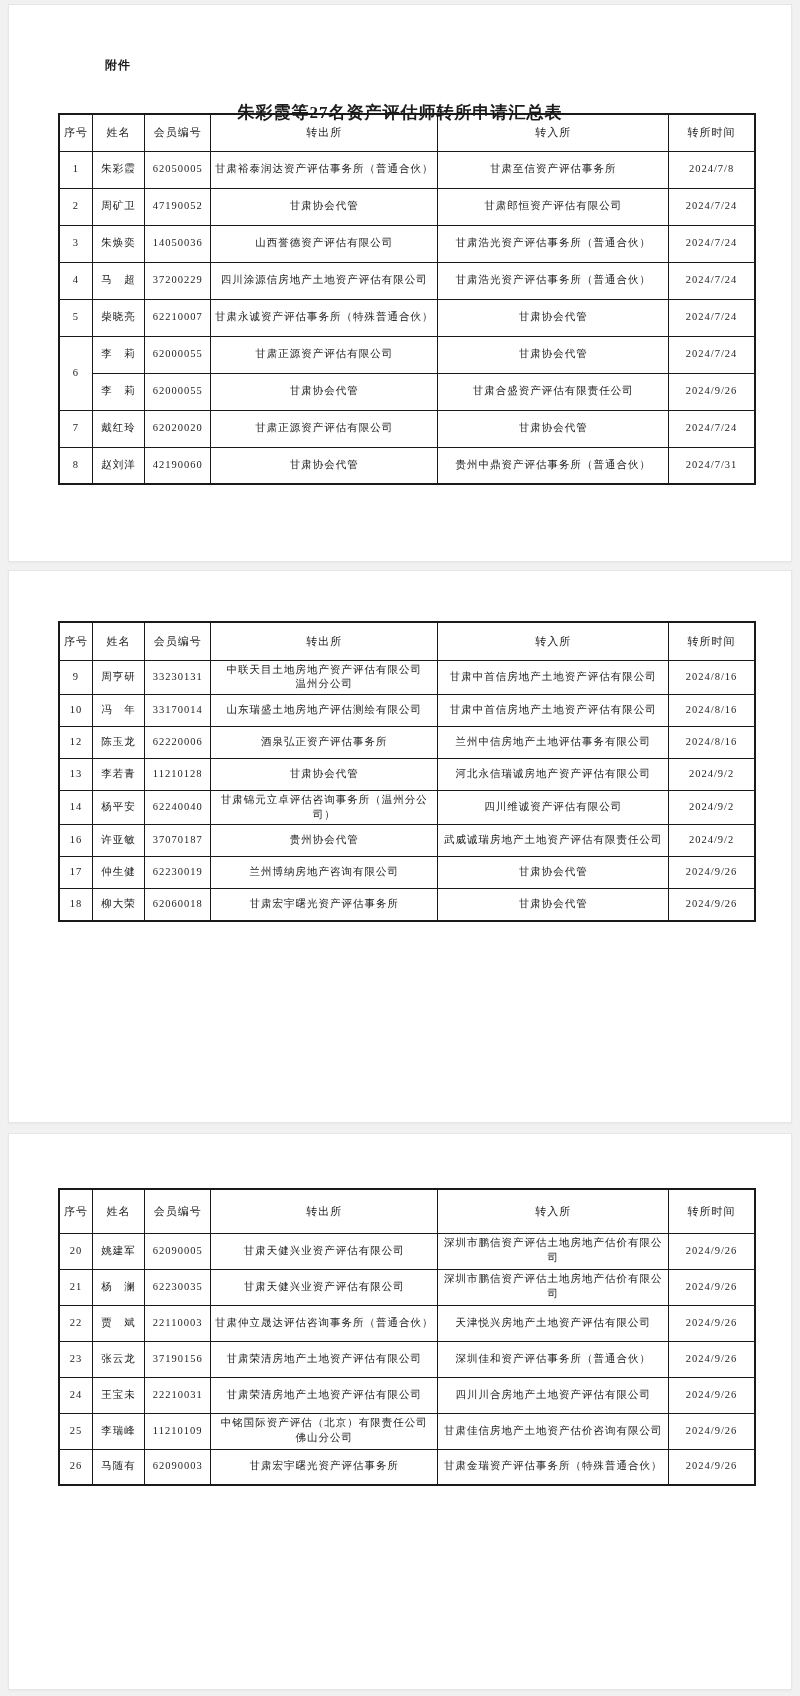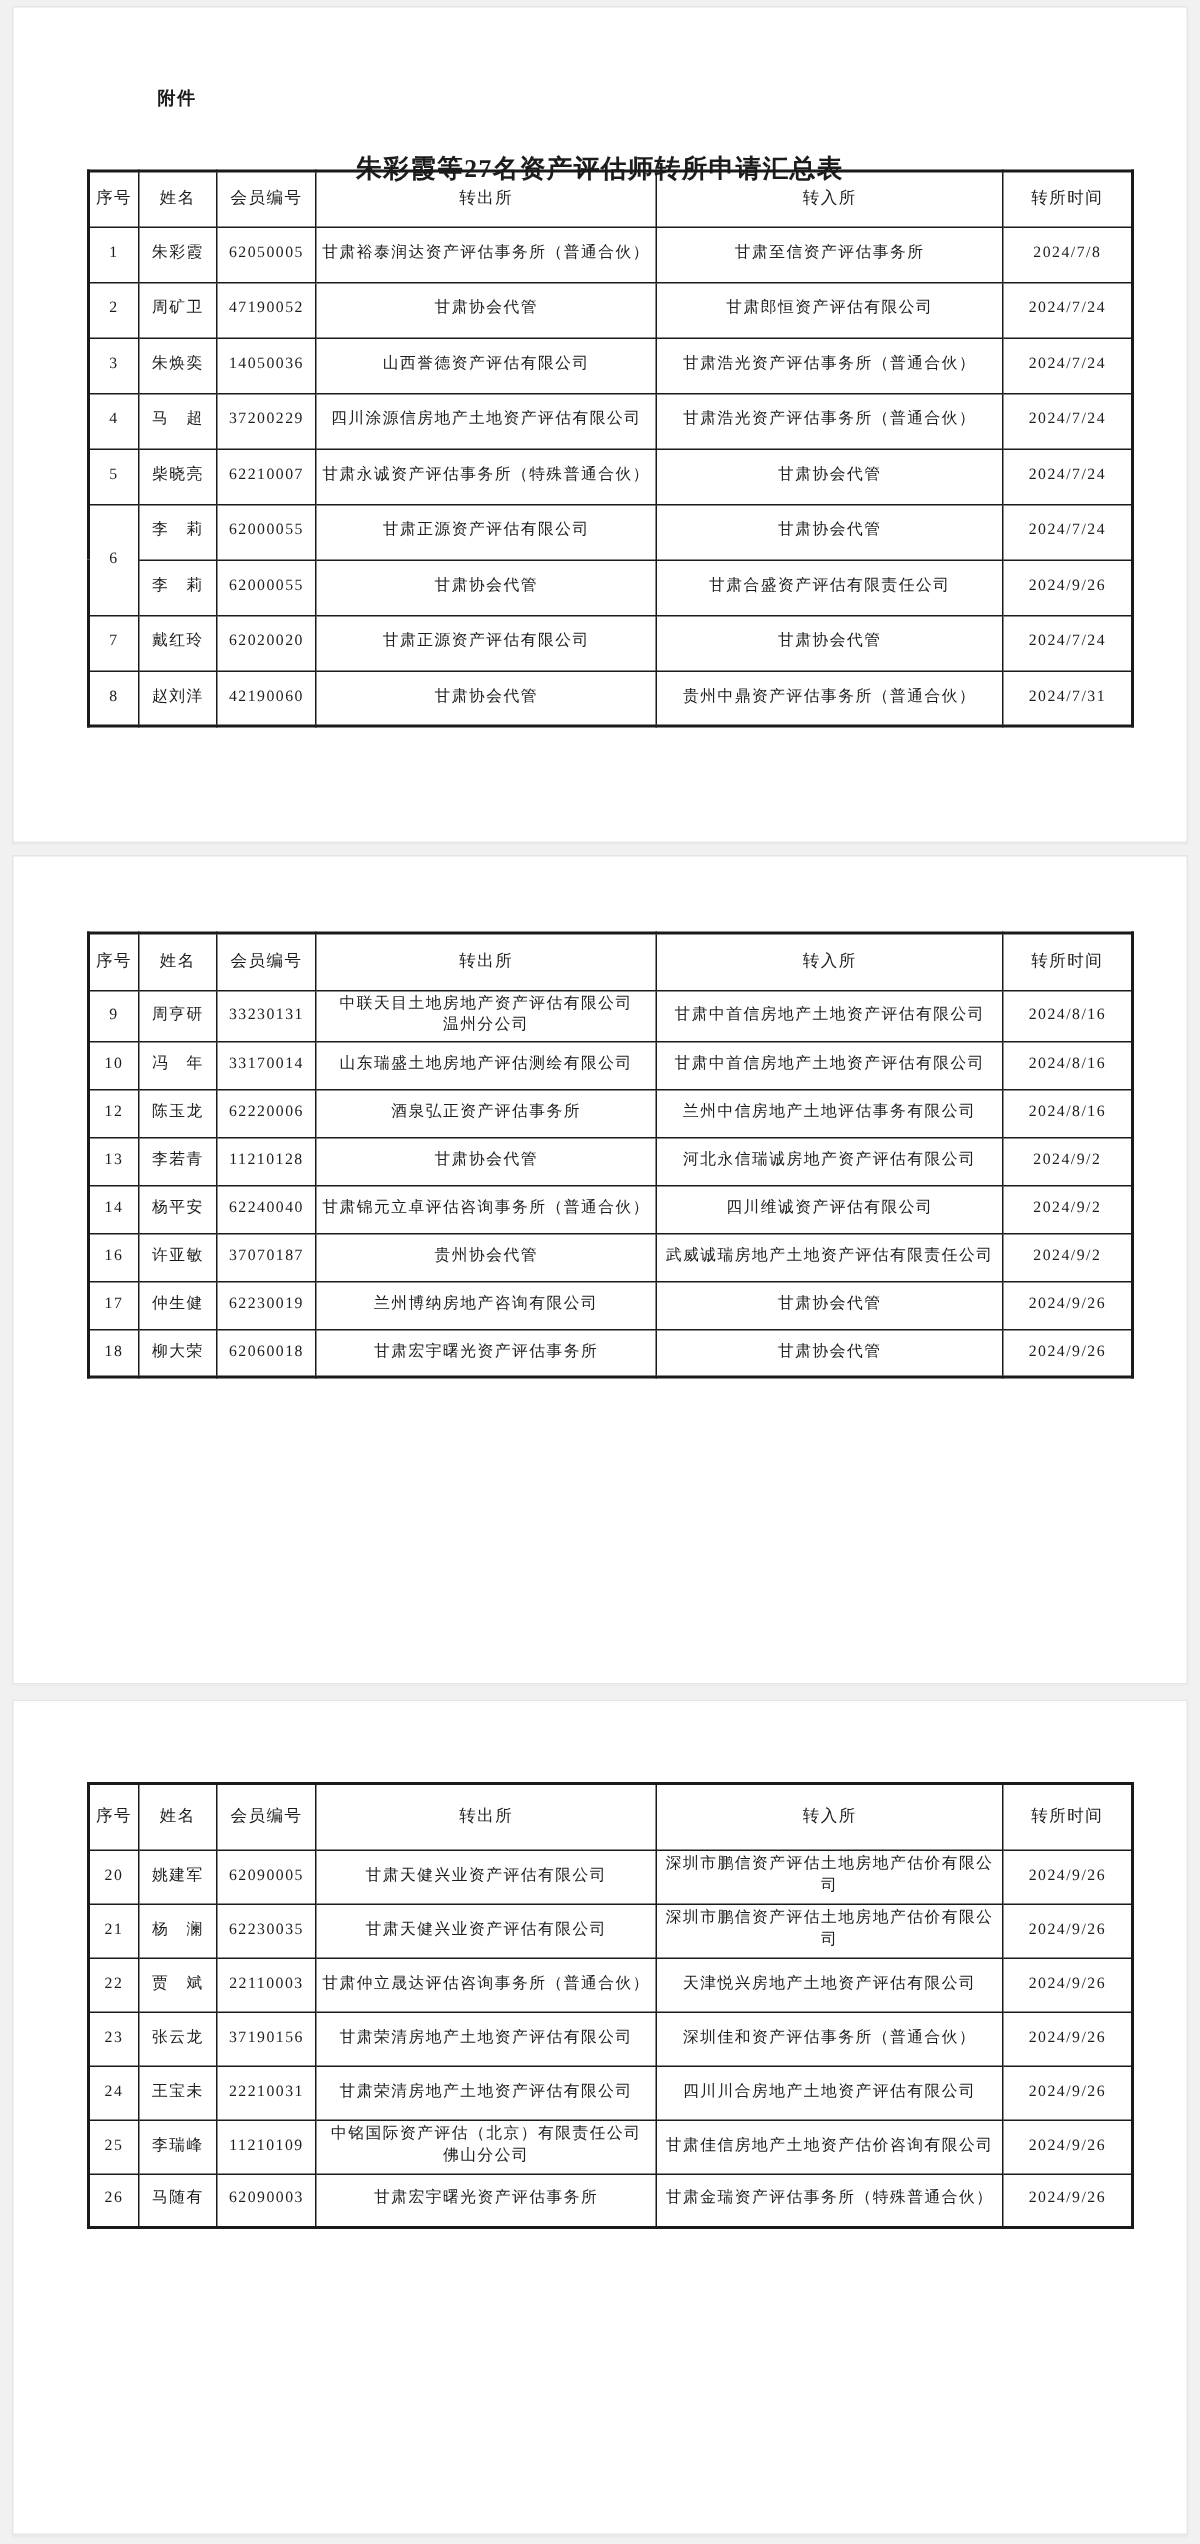--- a/index.html
+++ b/index.html
@@ -214,21 +214,21 @@
           <td>李若青</td>
           <td>11210128</td>
           <td>甘肃协会代管</td>
           <td>河北永信瑞诚房地产资产评估有限公司</td>
           <td>2024/9/2</td>
         </tr>
         <tr>
           <td>14</td>
           <td>杨平安</td>
           <td>62240040</td>
-          <td>甘肃锦元立卓评估咨询事务所（普通合伙）</td>
+          <td>甘肃锦元立卓评估咨询事务所（温州分公司）</td>
           <td>四川维诚资产评估有限公司</td>
           <td>2024/9/2</td>
         </tr>
         <tr>
           <td>16</td>
           <td>许亚敏</td>
           <td>37070187</td>
           <td>贵州协会代管</td>
           <td>武威诚瑞房地产土地资产评估有限责任公司</td>
           <td>2024/9/2</td>

